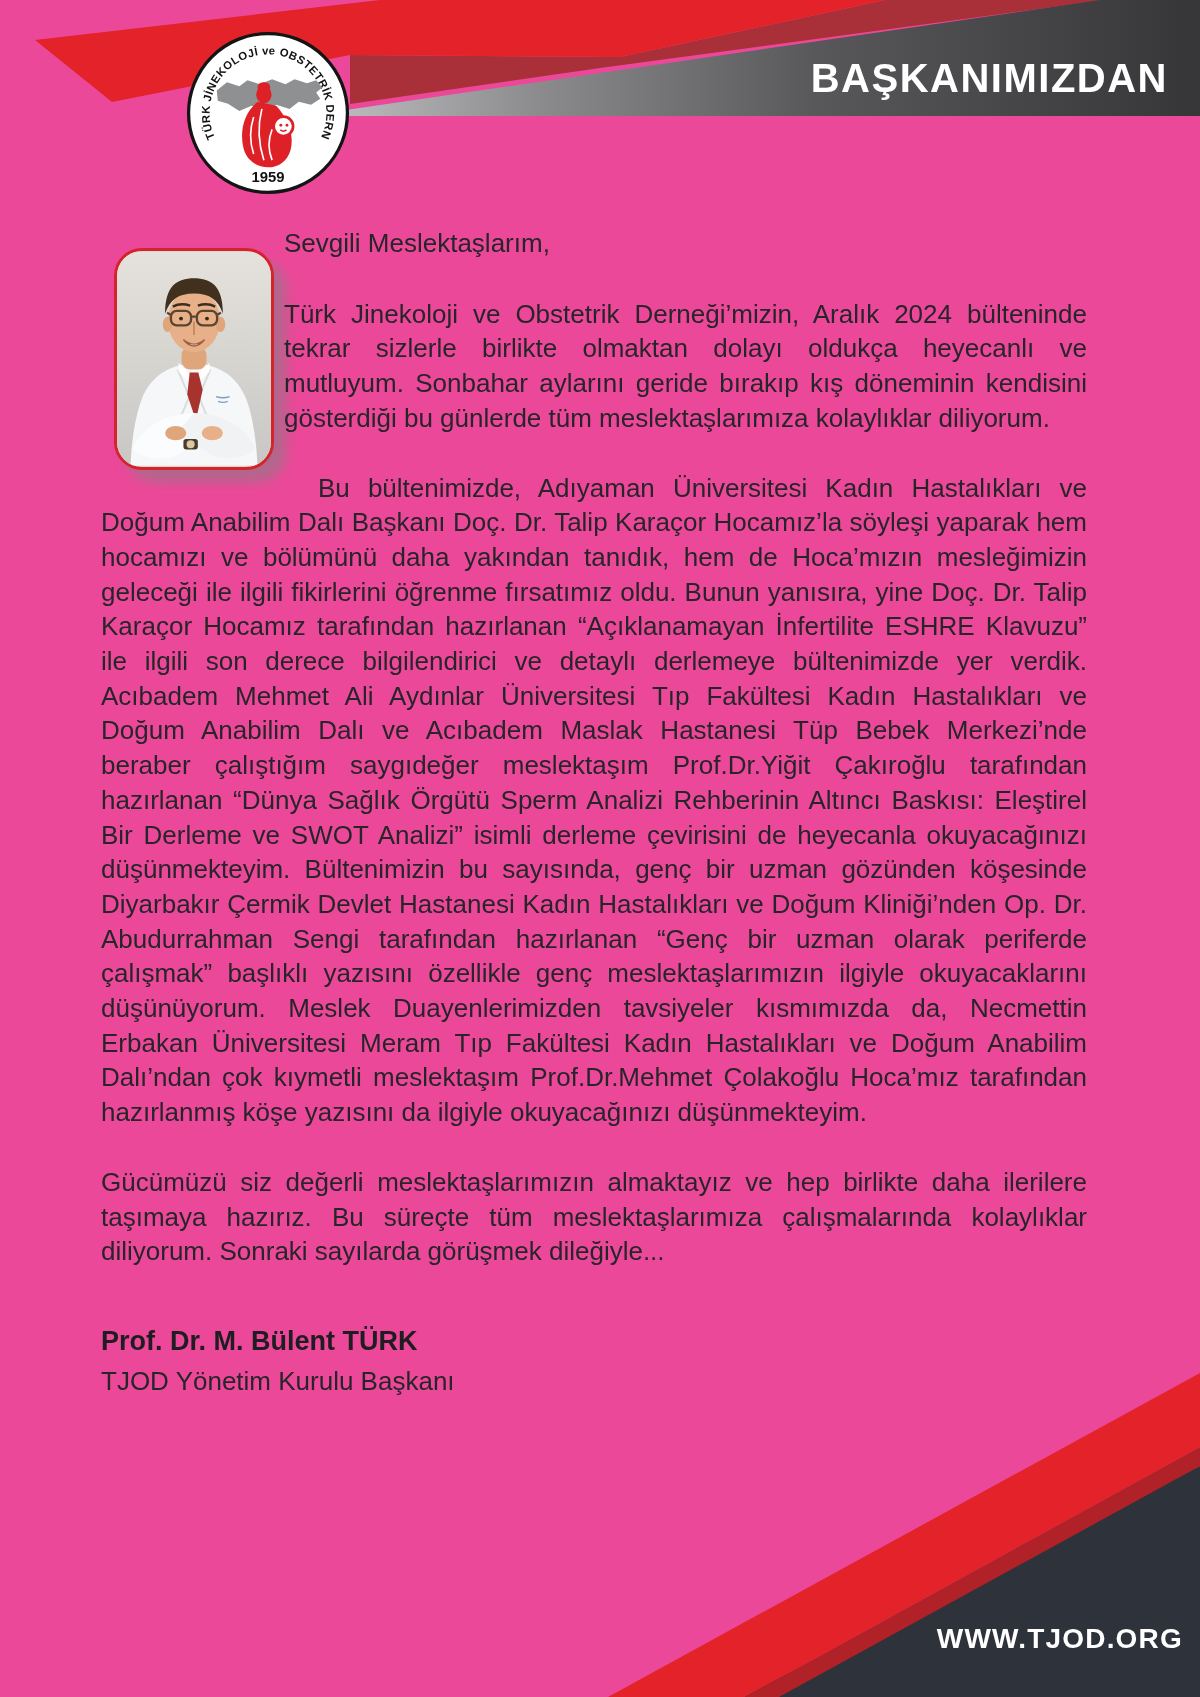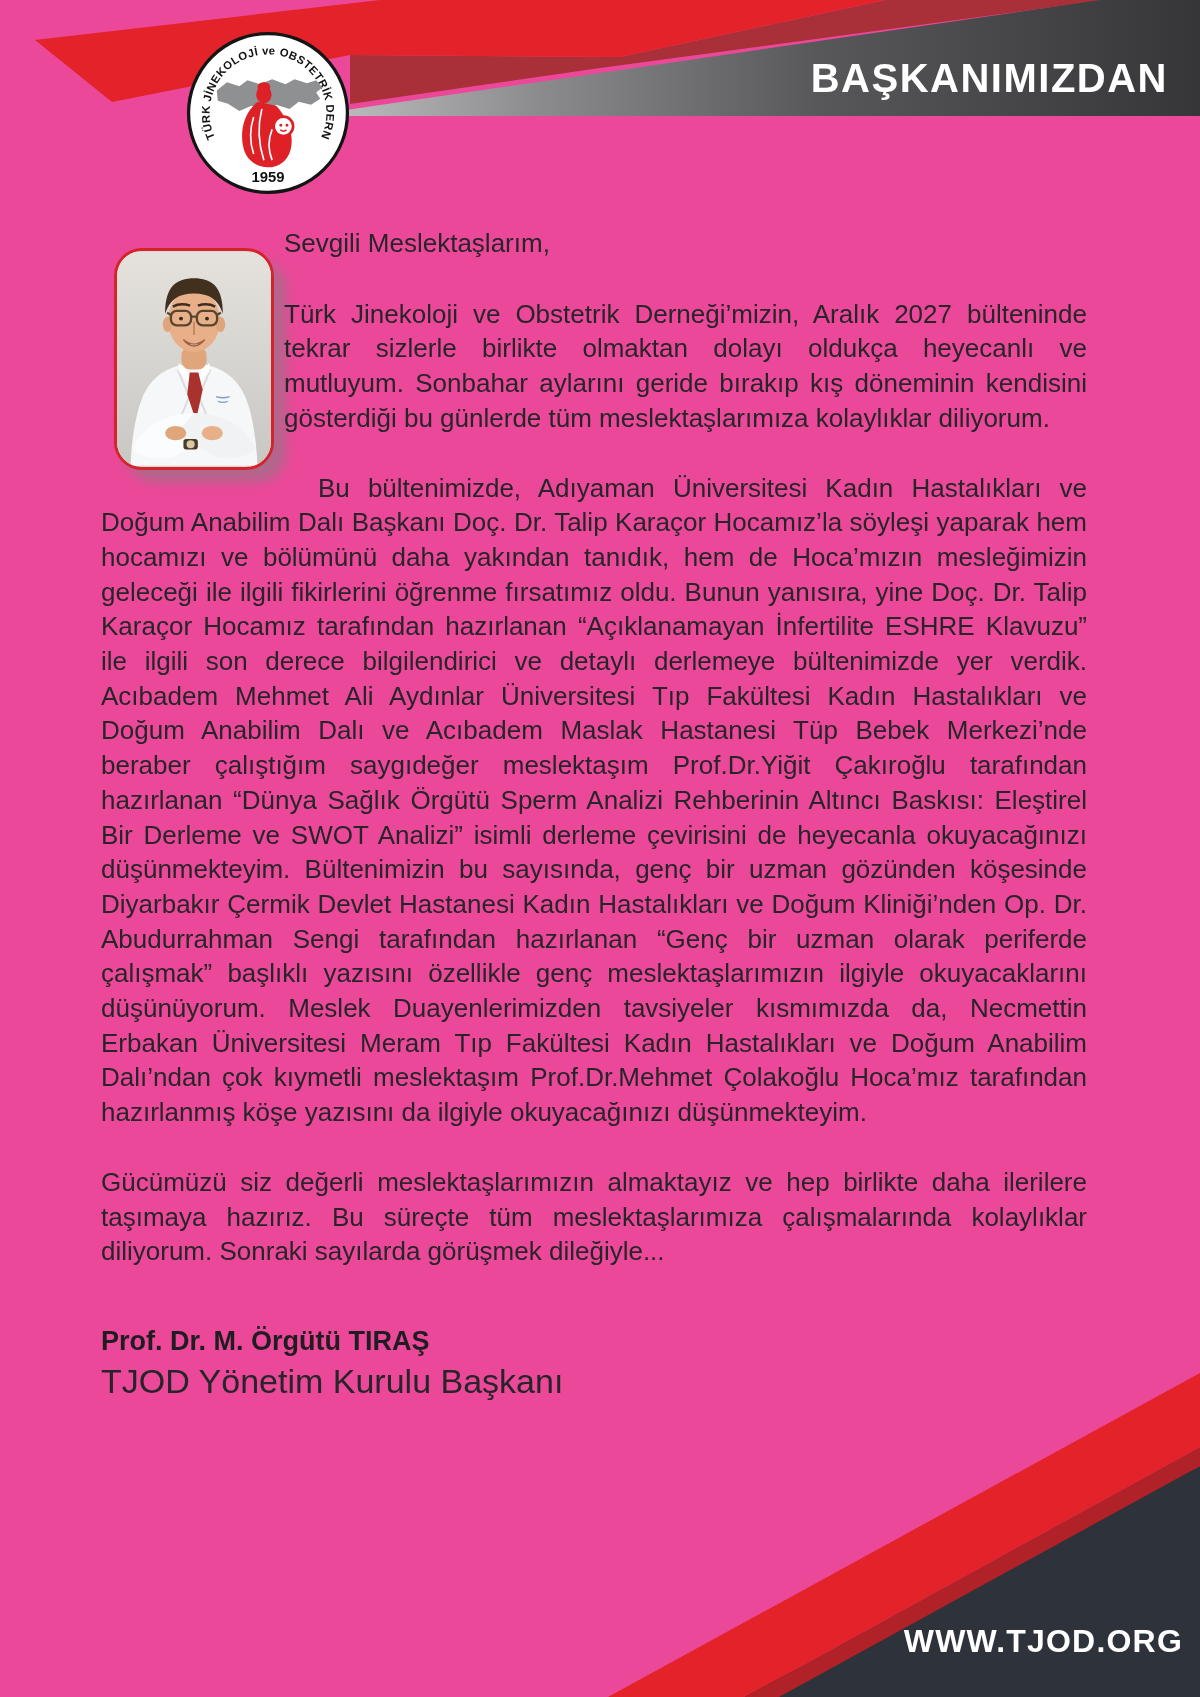--- a/index.html
+++ b/index.html
@@ -46,39 +46,39 @@
     border:3px solid #d5232b; border-radius:28px; overflow:hidden;
     box-shadow:12px 12px 12px rgba(130,130,130,.55);
     background:#dcd9d4;
   }
   .photo svg{display:block;width:100%;height:100%;}
   .salutation{margin:0 0 36px 0; padding-top:4px;}
   .letter p.body-par{margin:0 0 35px 0; text-align:justify;}
   .letter p.indent{text-indent:34px;}
   .sig{margin-top:55px;}
   .sig-name{font-size:27px; font-weight:bold; color:#1f1d21; margin:0;}
-  .sig-title{font-size:34px; color:#28252a; margin:5px 0 0 0;}
+  .sig-title{font-size:26px; color:#28252a; margin:5px 0 0 0;}
   
   .ftr{position:absolute;left:0;top:1280px;width:1200px;height:417px;}
   .ftr-shape{position:absolute;inset:0;}
   .ftr-dark{
     background:#2d323b;
     clip-path:polygon(741px 417px,1200px 186px,1200px 417px);
   }
   .ftr-red{
     background:#e32329;
     clip-path:polygon(608px 417px,1200px 93px,1200px 167px,745px 417px);
   }
   .ftr-red-shadow{
     background:#b02128;
     clip-path:polygon(745px 417px,1200px 167px,1200px 186px,779px 417px);
   }
   .ftr-url{
     position:absolute; right:17px; top:343px;
-    color:#ffffff; font-size:32px; font-weight:bold; letter-spacing:1.2px;
+    color:#ffffff; font-size:28px; font-weight:bold; letter-spacing:1.2px;
   }
 </style>
 </head>
 <body>
 
 <div class="page">
 
   <div class="hdr">
     <div class="hdr-shape hdr-red-shadow"></div>
     <div class="hdr-shape hdr-red"></div>
@@ -162,26 +162,26 @@
         <ellipse cx="99" cy="188" rx="11" ry="7.5" fill="#e7b088"></ellipse>
 
         <rect x="69" y="194" width="15" height="11" rx="3" fill="#4b3b2a"></rect>
         <circle cx="76.5" cy="199.5" r="4.2" fill="#d9caa3"></circle>
 
         <path d="M103,150 q7,2.5 14,0 M105,155 q5,2 10,0" stroke="#7d9dc6" stroke-width="1.4" fill="none"></path>
       </svg>
     </div>
 
     <p class="salutation">Sevgili Meslektaşlarım,</p>
-    <p class="body-par">Türk Jinekoloji ve Obstetrik Derneği’mizin, Aralık 2027 bülteninde tekrar sizlerle birlikte olmaktan dolayı oldukça heyecanlı ve mutluyum. Sonbahar aylarını geride bırakıp kış döneminin kendisini gösterdiği bu günlerde tüm meslektaşlarımıza kolaylıklar diliyorum.</p>
+    <p class="body-par">Türk Jinekoloji ve Obstetrik Derneği’mizin, Aralık 2024 bülteninde tekrar sizlerle birlikte olmaktan dolayı oldukça heyecanlı ve mutluyum. Sonbahar aylarını geride bırakıp kış döneminin kendisini gösterdiği bu günlerde tüm meslektaşlarımıza kolaylıklar diliyorum.</p>
     <p class="body-par indent">Bu bültenimizde, Adıyaman Üniversitesi Kadın Hastalıkları ve Doğum Anabilim Dalı Başkanı Doç. Dr. Talip Karaçor Hocamız’la söyleşi yaparak hem hocamızı ve bölümünü daha yakından tanıdık, hem de Hoca’mızın mesleğimizin geleceği ile ilgili fikirlerini öğrenme fırsatımız oldu. Bunun yanısıra, yine Doç. Dr. Talip Karaçor Hocamız tarafından hazırlanan “Açıklanamayan İnfertilite ESHRE Klavuzu” ile ilgili son derece bilgilendirici ve detaylı derlemeye bültenimizde yer verdik. Acıbadem Mehmet Ali Aydınlar Üniversitesi Tıp Fakültesi Kadın Hastalıkları ve Doğum Anabilim Dalı ve Acıbadem Maslak Hastanesi Tüp Bebek Merkezi’nde beraber çalıştığım saygıdeğer meslektaşım Prof.Dr.Yiğit Çakıroğlu tarafından hazırlanan “Dünya Sağlık Örgütü Sperm Analizi Rehberinin Altıncı Baskısı: Eleştirel Bir Derleme ve SWOT Analizi” isimli derleme çevirisini de heyecanla okuyacağınızı düşünmekteyim. Bültenimizin bu sayısında, genç bir uzman gözünden köşesinde Diyarbakır Çermik Devlet Hastanesi Kadın Hastalıkları ve Doğum Kliniği’nden Op. Dr. Abudurrahman Sengi tarafından hazırlanan “Genç bir uzman olarak periferde çalışmak” başlıklı yazısını özellikle genç meslektaşlarımızın ilgiyle okuyacaklarını düşünüyorum. Meslek Duayenlerimizden tavsiyeler kısmımızda da, Necmettin Erbakan Üniversitesi Meram Tıp Fakültesi Kadın Hastalıkları ve Doğum Anabilim Dalı’ndan çok kıymetli meslektaşım Prof.Dr.Mehmet Çolakoğlu Hoca’mız tarafından hazırlanmış köşe yazısını da ilgiyle okuyacağınızı düşünmekteyim.</p>
     <p class="body-par">Gücümüzü siz değerli meslektaşlarımızın almaktayız ve hep birlikte daha ilerilere taşımaya hazırız. Bu süreçte tüm meslektaşlarımıza çalışmalarında kolaylıklar diliyorum. Sonraki sayılarda görüşmek dileğiyle...</p>
 
     <div class="sig">
-      <p class="sig-name">Prof. Dr. M. Örgütü TIRAŞ</p>
+      <p class="sig-name">Prof. Dr. M. Bülent TÜRK</p>
       <p class="sig-title">TJOD Yönetim Kurulu Başkanı</p>
     </div>
   </div>
 
   <div class="ftr">
     <div class="ftr-shape ftr-dark"></div>
     <div class="ftr-shape ftr-red"></div>
     <div class="ftr-shape ftr-red-shadow"></div>
     <div class="ftr-url">WWW.TJOD.ORG</div>
   </div>

